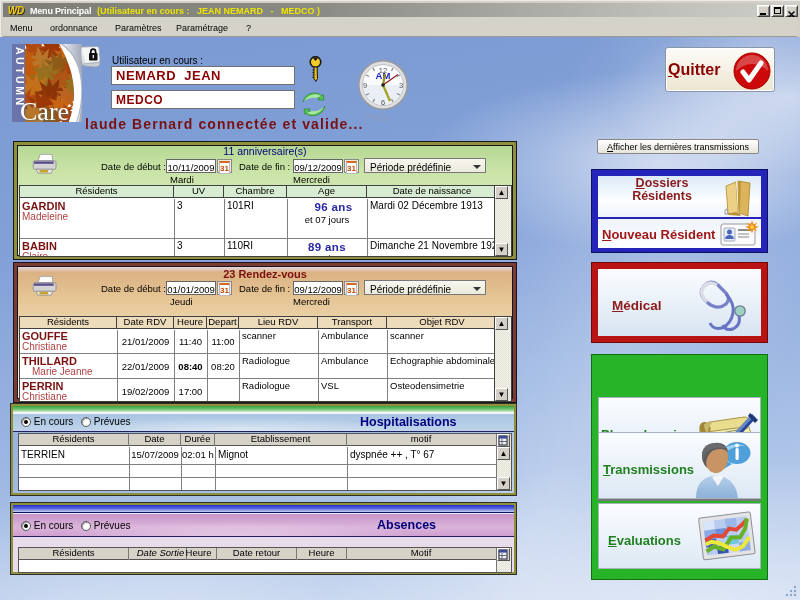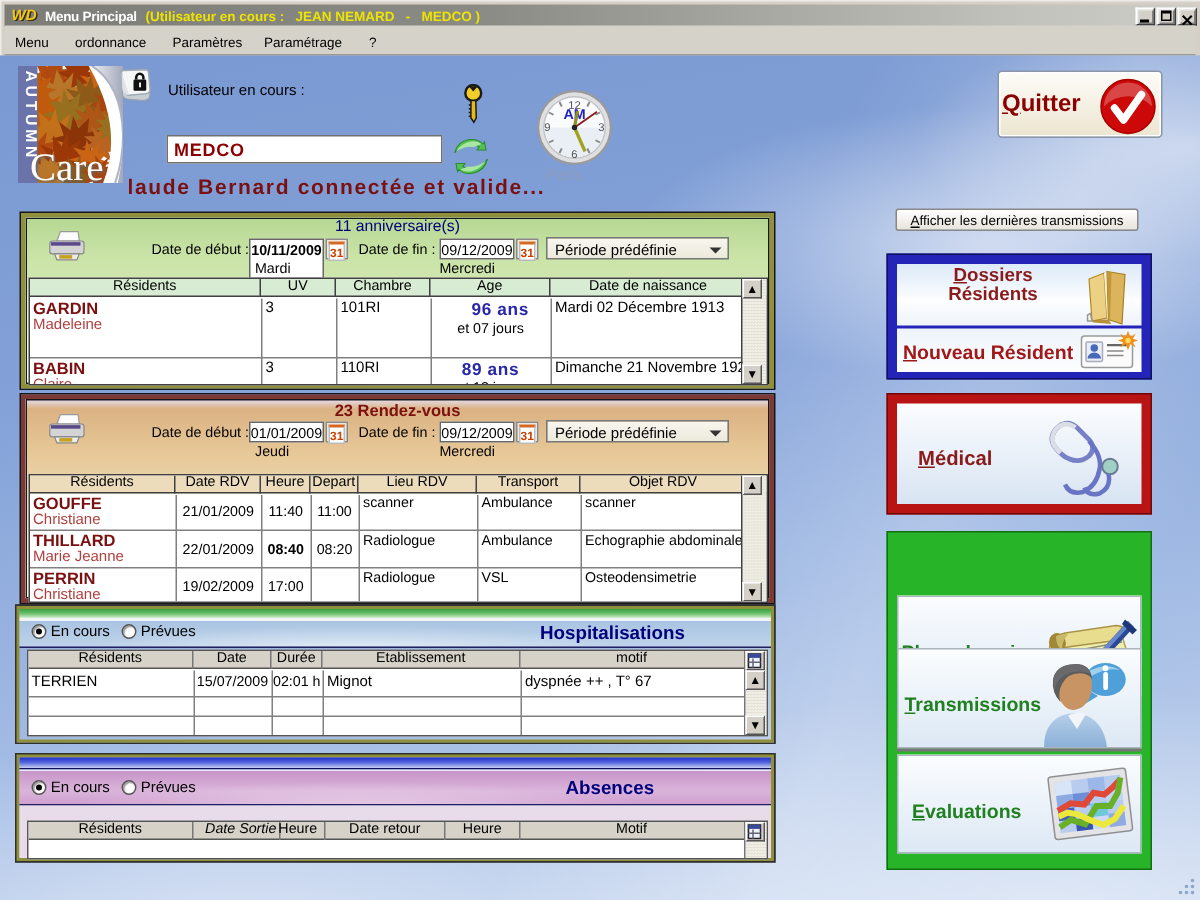--- a/index.html
+++ b/index.html
@@ -141,20 +141,21 @@
   </div>
   <div id="lockkey"><svg width="25" height="24" viewBox="0 0 25 24">
     <path d="M4 15 Q2 20 7 21 L17 22 Q22 22 22 18 L21 12 L6 10 Z" fill="#c8ced2" stroke="#9aa2aa" stroke-width="0.8"></path>
     <path d="M3 3 Q3 2 4.5 2 L19 1.5 Q21 1.5 21 3.5 L22 15 Q22 17 19 17.5 L8 18.5 Q5 18.5 4.5 15.5 Z" fill="#f5f7f7" stroke="#a0a8b0" stroke-width="0.9"></path>
     <path d="M3 3 L8 18.5 L5.5 18 Q4 17 3.5 14 Z" fill="#dde2e5"></path>
     <rect x="11" y="8" width="8.5" height="7.5" rx="0.8" fill="#101010"></rect>
     <path d="M12.8 8 L12.8 6.8 A2.4 2.6 0 0 1 17.6 6.8 L17.6 8" fill="none" stroke="#101010" stroke-width="1.7"></path>
     <rect x="14.7" y="10" width="1.3" height="3.2" fill="#f0f0f0"></rect>
   </svg></div>
   <div class="lbl-user">Utilisateur en cours :</div>
+  <input class="inpt" style="top: 29px;" value="NEMARD  JEAN">
   <input class="inpt" style="top: 53px; font-size: 12px;" value="MEDCO">
 
   <svg style="position:absolute;left:307px;top:19px;" width="17" height="27" viewBox="0 0 17 27">
     <circle cx="8.5" cy="6" r="5.3" fill="#f2cc28" stroke="#1a1a1a" stroke-width="1.6"></circle>
     <path d="M5.5 1.5 l3 3.5 l3 -3.5 z" fill="#1a1a1a"></path>
     <path d="M7 11 h3.2 l0.3 11.5 l-1.6 3 l-2 -3 z" fill="#e8ba18" stroke="#1a1a1a" stroke-width="1"></path>
     <path d="M7 14 h-1.5 M7 16.5 h-1.5 M7 19 h-1.5 M7 21.5 h-1.5" stroke="#1a1a1a" stroke-width="1"></path>
   </svg>
 
   <svg style="position:absolute;left:302px;top:55px;" width="24" height="25" viewBox="0 0 24 25">
@@ -211,21 +212,21 @@
      linear-gradient(#b5d792 0%, #c9e3a6 22%, #d9ecbe 60%, #cfe6b0 100%);">
     <div style="position:absolute;left:0;right:0;top:0px;text-align:center;font-size:10.5px;font-weight:normal;color:#00007d;">11 anniversaire(s)</div>
     <svg style="position:absolute;left:13px;top:7px;" width="30" height="22" viewBox="0 0 38 28">
       <path d="M10 11 l3 -8 l15 0 l1 8 z" fill="#fcfcfc" stroke="#999"></path>
       <rect x="4" y="11" width="29" height="11" rx="2" fill="#d4d4d4" stroke="#888"></rect>
       <rect x="5" y="12" width="25" height="3" fill="#5a4a8a"></rect>
       <path d="M8 22 l21 0 l-2 5 l-17 0 z" fill="#ececec" stroke="#888"></path>
       <rect x="12" y="23" width="11" height="3" fill="#c8a020"></rect>
     </svg>
     <div style="position:absolute;left:84px;top:16px;font-size:9.5px;">Date de début :</div>
-    <div style="position:absolute;left:149px;top:14px;width:50px;height:27px;background:#fff;border:1px solid #666;font-size:9.5px;padding-top:2px;text-align:center;font-weight:bold;">10/11/2009</div>
+    <div style="position:absolute;left:149px;top:14px;width:50px;height:14px;background:#fff;border:1px solid #666;font-size:9.5px;padding-top:2px;text-align:center;">10/11/2009</div>
     <div class="cal31" style="position:absolute;left:200px;top:14px;"></div>
     <div style="position:absolute;left:153px;top:29px;font-size:9.5px;">Mardi</div>
     <div style="position:absolute;left:222px;top:16px;font-size:9.5px;">Date de fin :</div>
     <div style="position:absolute;left:276px;top:14px;width:50px;height:14px;background:#fff;border:1px solid #666;font-size:9.5px;padding-top:2px;text-align:center;">09/12/2009</div>
     <div class="cal31" style="position:absolute;left:327px;top:14px;"></div>
     <div style="position:absolute;left:276px;top:29px;font-size:9.5px;">Mercredi</div>
     <div class="combo" style="position:absolute;left:347px;top:13px;width:122px;height:15px;">Période prédéfinie</div>
 
     <div class="tbl" style="left:2px;top:40px;width:493px;height:72px;">
       <div class="hdr" style="background:#d7ecd2;">
@@ -304,21 +305,21 @@
       <div class="hline" style="top:61px;right:17px;"></div>
       <div style="position:absolute;left:2px;top:13px;font-size:11px;font-weight:bold;color:#7b1010;">GOUFFE</div>
       <div style="position:absolute;left:2px;top:24px;font-size:10px;color:#b04040;">Christiane</div>
       <div style="position:absolute;left:97px;width:57px;top:19px;font-size:9.5px;text-align:center;">21/01/2009</div>
       <div style="position:absolute;left:154px;width:33px;top:19px;font-size:9.5px;text-align:center;">11:40</div>
       <div style="position:absolute;left:187px;width:32px;top:19px;font-size:9.5px;text-align:center;">11:00</div>
       <div style="position:absolute;left:222px;top:13px;font-size:9.5px;">scanner</div>
       <div style="position:absolute;left:301px;top:13px;font-size:9.5px;">Ambulance</div>
       <div style="position:absolute;left:370px;top:13px;font-size:9.5px;">scanner</div>
       <div style="position:absolute;left:2px;top:38px;font-size:11px;font-weight:bold;color:#7b1010;">THILLARD</div>
-      <div style="position:absolute;left:2px;top:49px;font-size:10px;color:#b04040;">Marie Jeanne</div>
+      <div style="position:absolute;left:12px;top:49px;font-size:10px;color:#b04040;">Marie Jeanne</div>
       <div style="position:absolute;left:97px;width:57px;top:44px;font-size:9.5px;text-align:center;">22/01/2009</div>
       <div style="position:absolute;left:154px;width:33px;top:44px;font-size:9.5px;text-align:center;font-weight:bold;">08:40</div>
       <div style="position:absolute;left:187px;width:32px;top:44px;font-size:9.5px;text-align:center;">08:20</div>
       <div style="position:absolute;left:222px;top:38px;font-size:9.5px;">Radiologue</div>
       <div style="position:absolute;left:301px;top:38px;font-size:9.5px;">Ambulance</div>
       <div style="position:absolute;left:370px;top:38px;font-size:9.5px;">Echographie abdominale</div>
       <div style="position:absolute;left:2px;top:63px;font-size:11px;font-weight:bold;color:#7b1010;">PERRIN</div>
       <div style="position:absolute;left:2px;top:74px;font-size:10px;color:#b04040;">Christiane</div>
       <div style="position:absolute;left:97px;width:57px;top:69px;font-size:9.5px;text-align:center;">19/02/2009</div>
       <div style="position:absolute;left:154px;width:33px;top:69px;font-size:9.5px;text-align:center;">17:00</div>

